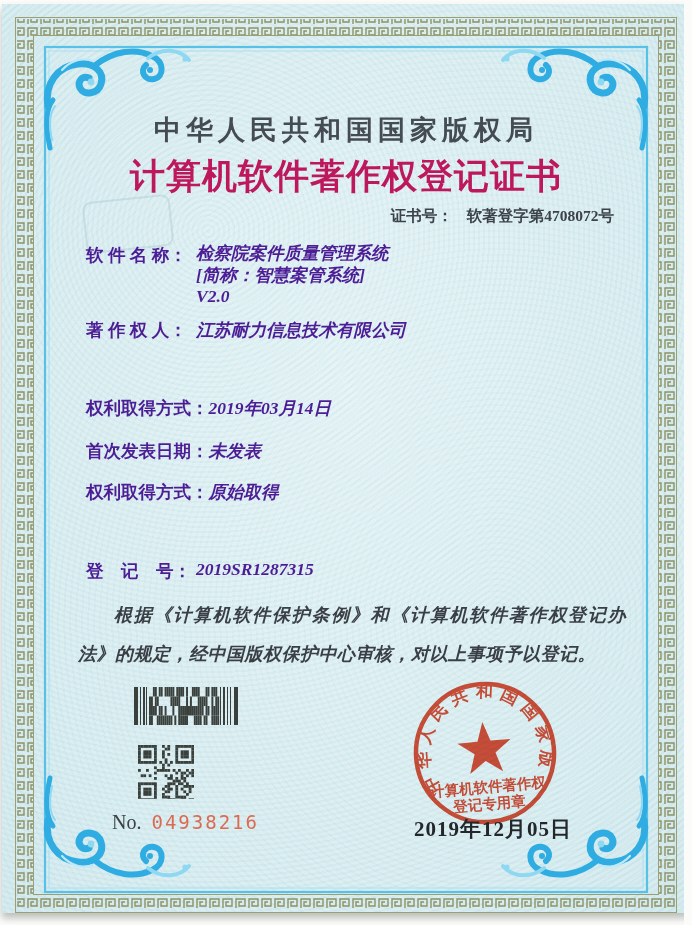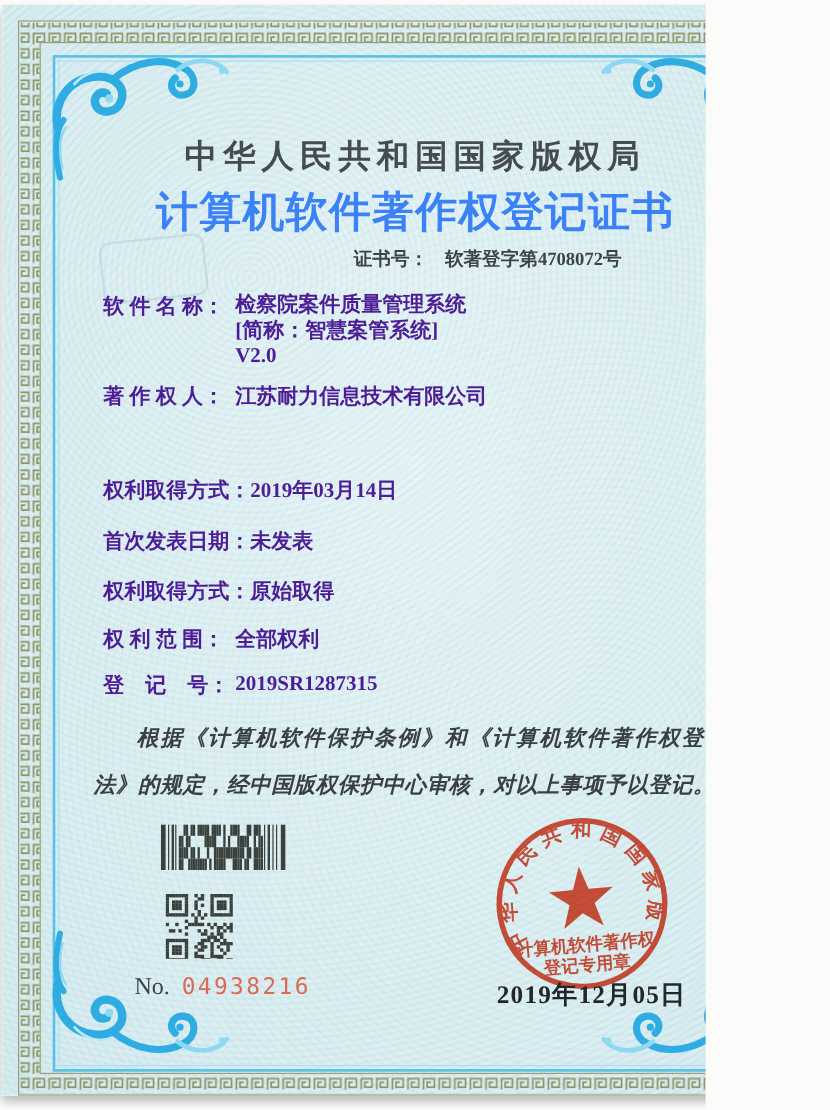--- a/index.html
+++ b/index.html
@@ -1,35 +1,35 @@
 <!DOCTYPE html>
 <html><head>
 <meta charset="utf-8">
 <style>
   html,body{margin:0;padding:0;background:#fbfbf9;}
-  .photo{position:relative;width:588px;height:925px;overflow:hidden;background:#fbfbf9;
+  .photo{position:relative;width:684px;height:925px;overflow:hidden;background:#fbfbf9;
          font-family:"Liberation Serif","DejaVu Serif",serif;}
   .paper{position:absolute;left:2px;top:4px;width:688px;height:909px;
          background:
            repeating-radial-gradient(circle at 30% 25%, rgba(140,205,220,0.07) 0 2px, rgba(255,255,255,0.10) 2px 5px),
            repeating-radial-gradient(circle at 72% 68%, rgba(140,205,220,0.06) 0 2px, rgba(255,255,255,0.08) 2px 6px),
            radial-gradient(ellipse at 50% 42%, #e3f2f4 0%, #d8ecef 55%, #cfe7ec 100%);
          box-shadow:0 5px 7px rgba(110,120,110,0.45);}
   .borders{position:absolute;left:0;top:0;}
   
   .t{position:absolute;color:#3a4046;}
   .issuer{left:0;top:112px;width:692px;text-align:center;font-size:27px;font-weight:bold;
           letter-spacing:5px;color:#454b52;}
   .cert-title{left:0;top:153px;width:692px;text-align:center;font-size:35px;font-weight:bold;
-          letter-spacing:1px;color:#3b82f6;}
+          letter-spacing:1px;color:#be185d;}
   .certno{top:206px;right:70px;font-size:15.5px;font-weight:bold;color:#3d434a;}
   .certno .lbl{margin-right:14px;}
   .row{position:absolute;left:86px;display:flex;font-size:17.5px;font-weight:bold;color:#4c1d95;}
   .row .lbl{flex:none;min-width:110px;}
-  .row .val{margin-left:0;}
+  .row .val{margin-left:0;font-style:italic;}
   .val-line{line-height:21.5px;}
   .statement{left:78px;top:596px;width:548px;font-size:18px;font-weight:bold;line-height:39px;
              text-indent:2em;text-align:justify;color:#393f45;letter-spacing:0.5px;font-style:italic;}
   .serial{left:112px;top:811px;font-size:20px;color:#3b4147;}
   .serial .num{font-family:"DejaVu Sans Mono","Liberation Mono",monospace;color:#dc6a52;
                letter-spacing:2px;margin-left:10px;font-size:19px;}
   .issue-date{left:414px;top:815px;font-size:21px;font-weight:bold;color:#23272c;letter-spacing:1px;}
   .emboss{position:absolute;left:84px;top:198px;width:84px;height:48px;border:2px solid rgba(165,198,208,0.40);
           border-radius:9px;transform:rotate(-6deg);}
   .codes{position:absolute;}
@@ -101,24 +101,20 @@
     <span class="lbl">权利取得方式：</span>
     <span class="val">2019年03月14日</span>
   </div>
   <div class="row" style="top:439px">
     <span class="lbl">首次发表日期：</span>
     <span class="val">未发表</span>
   </div>
   <div class="row" style="top:480px">
     <span class="lbl">权利取得方式：</span>
     <span class="val">原始取得</span>
-  </div>
-  <div class="row" style="top:520px">
-    <span class="lbl">权 利 范 围：</span>
-    <span class="val">全部权利</span>
   </div>
   <div class="row" style="top:559px">
     <span class="lbl">登　记　号：</span>
     <span class="val">2019SR1287315</span>
   </div>
 
   <div class="t statement">根据《计算机软件保护条例》和《计算机软件著作权登记办法》的规定，经中国版权保护中心审核，对以上事项予以登记。</div>
 
   <svg class="codes" style="left:134px;top:687px" width="104" height="38">
       <rect x="0" y="0" width="4" height="38" fill="#3a403c"></rect>

